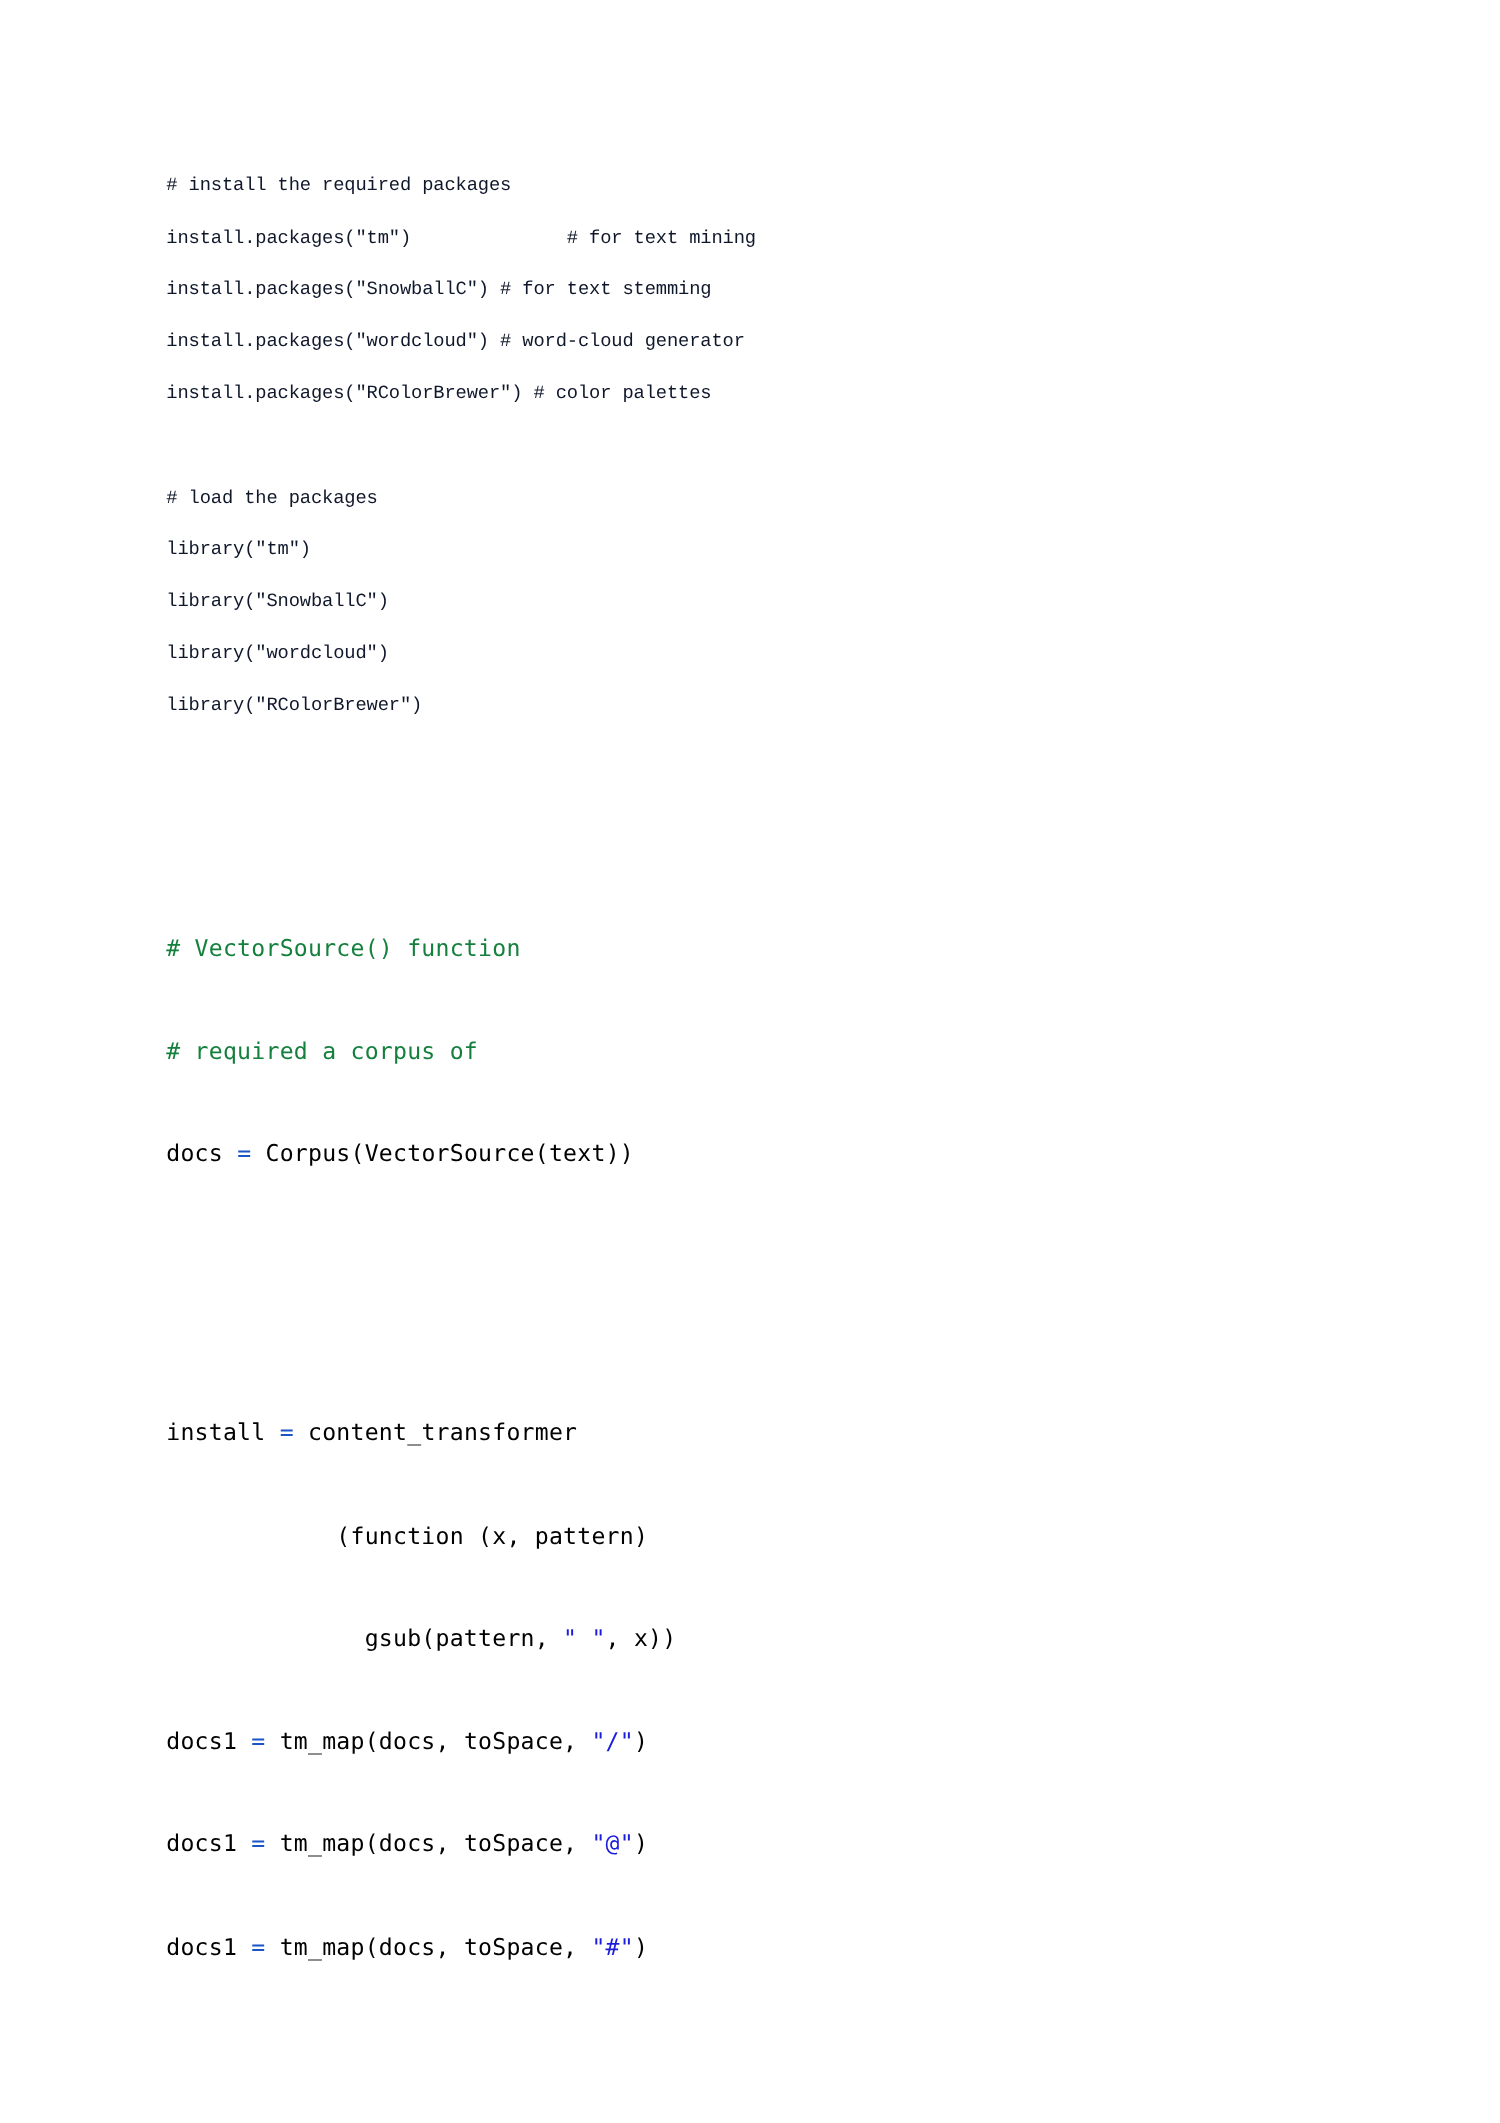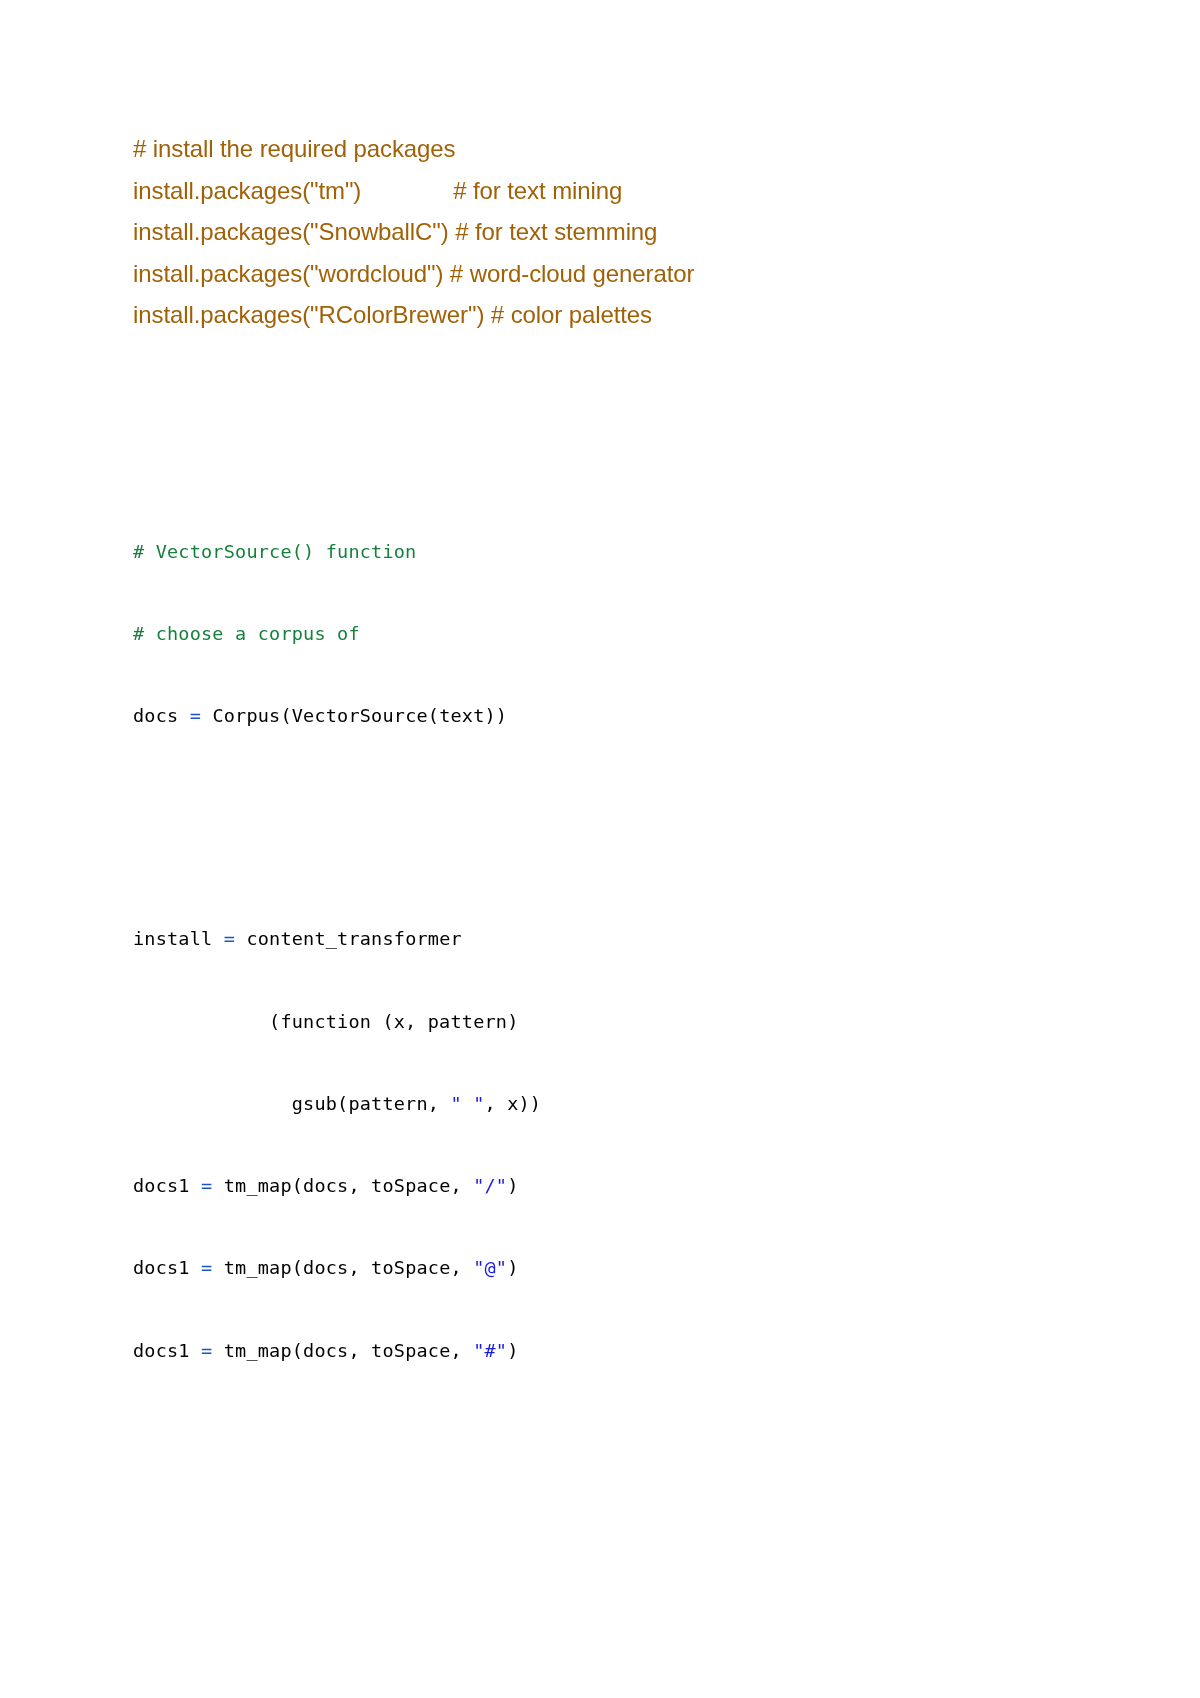--- a/index.html
+++ b/index.html
@@ -21,24 +21,24 @@
     background: #ffffff;
     box-sizing: border-box;
     padding: 128px 0 0 133px;
   }
 
   
   .prose-block {
     margin: 0;
   }
   .prose-line {
-    font-family: Liberation Sans, sans-serif;
-    font-size: 24px;
+    font-family: Liberation Mono, monospace;
+    font-size: 15px;
     line-height: 41.6px;
-    color: #a16207;
+    color: #0f172a;
     white-space: pre;
     letter-spacing: -0.1px;
   }
   .prose-gap {
     height: 41.6px;
   }
 
   
   .mono-block {
     font-family: "DejaVu Sans Mono", "Liberation Mono", monospace;
@@ -72,29 +72,36 @@
   <div class="prose-block">
     <div class="prose-line"># install the required packages</div>
     <div class="prose-line">install.packages("tm")              # for text mining</div>
     <div class="prose-line">install.packages("SnowballC") # for text stemming</div>
     <div class="prose-line">install.packages("wordcloud") # word-cloud generator</div>
     <div class="prose-line">install.packages("RColorBrewer") # color palettes</div>
   </div>
 
   <div class="prose-gap"></div>
 
+  <div class="prose-block">
+    <div class="prose-line"># load the packages</div>
+    <div class="prose-line">library("tm")</div>
+    <div class="prose-line">library("SnowballC")</div>
+    <div class="prose-line">library("wordcloud")</div>
+    <div class="prose-line">library("RColorBrewer")</div>
+  </div>
 
   <div class="prose-gap"></div>
 
 
   <div class="spacer-64"></div>
 
   <div class="mono-block">
     <div class="mono-line cmt"># VectorSource() function</div>
-    <div class="mono-line cmt"># choose a corpus of</div>
+    <div class="mono-line cmt"># required a corpus of</div>
     <div class="mono-line"><span>docs </span><span class="op">= </span><span>Corpus(VectorSource(text))</span></div>
   </div>
 
   <div class="spacer-86"></div>
 
   <div class="mono-block">
     <div class="mono-line"><span>install </span><span class="op">= </span><span>content_transformer</span></div>
     <div class="mono-line">            (function (x, pattern)</div>
     <div class="mono-line"><span>              gsub(pattern, </span><span class="str">" "</span><span>, x))</span></div>
     <div class="mono-line"><span>docs1 </span><span class="op">= </span><span>tm_map(docs, toSpace, </span><span class="str">"/"</span><span>)</span></div>

